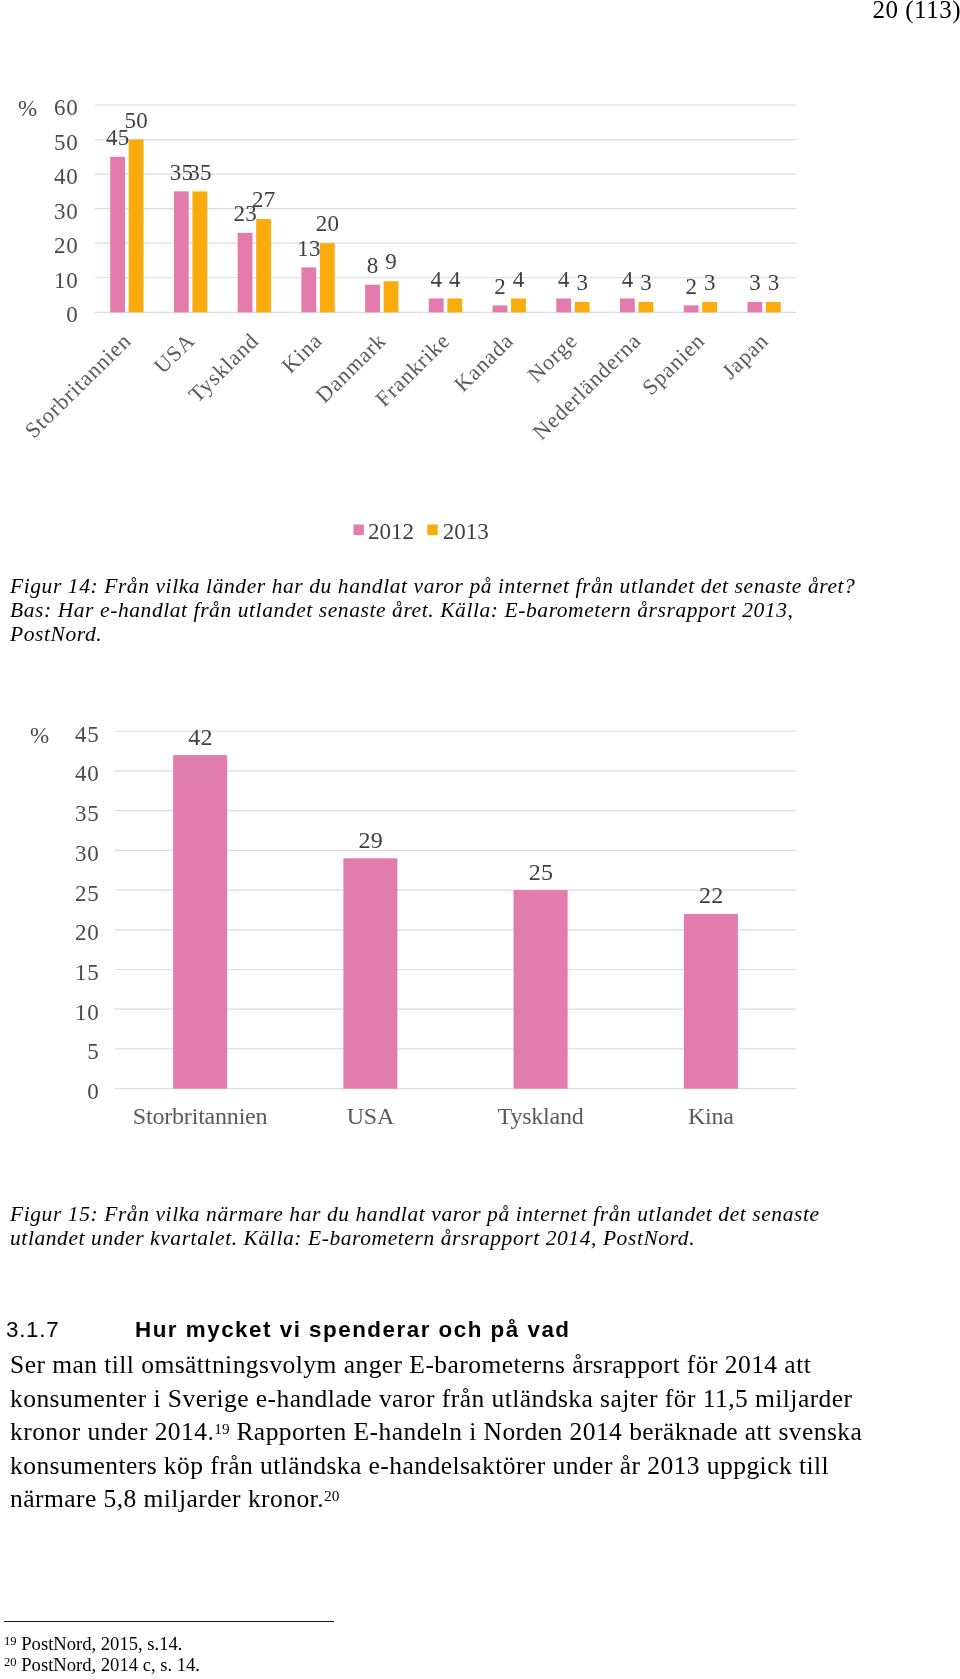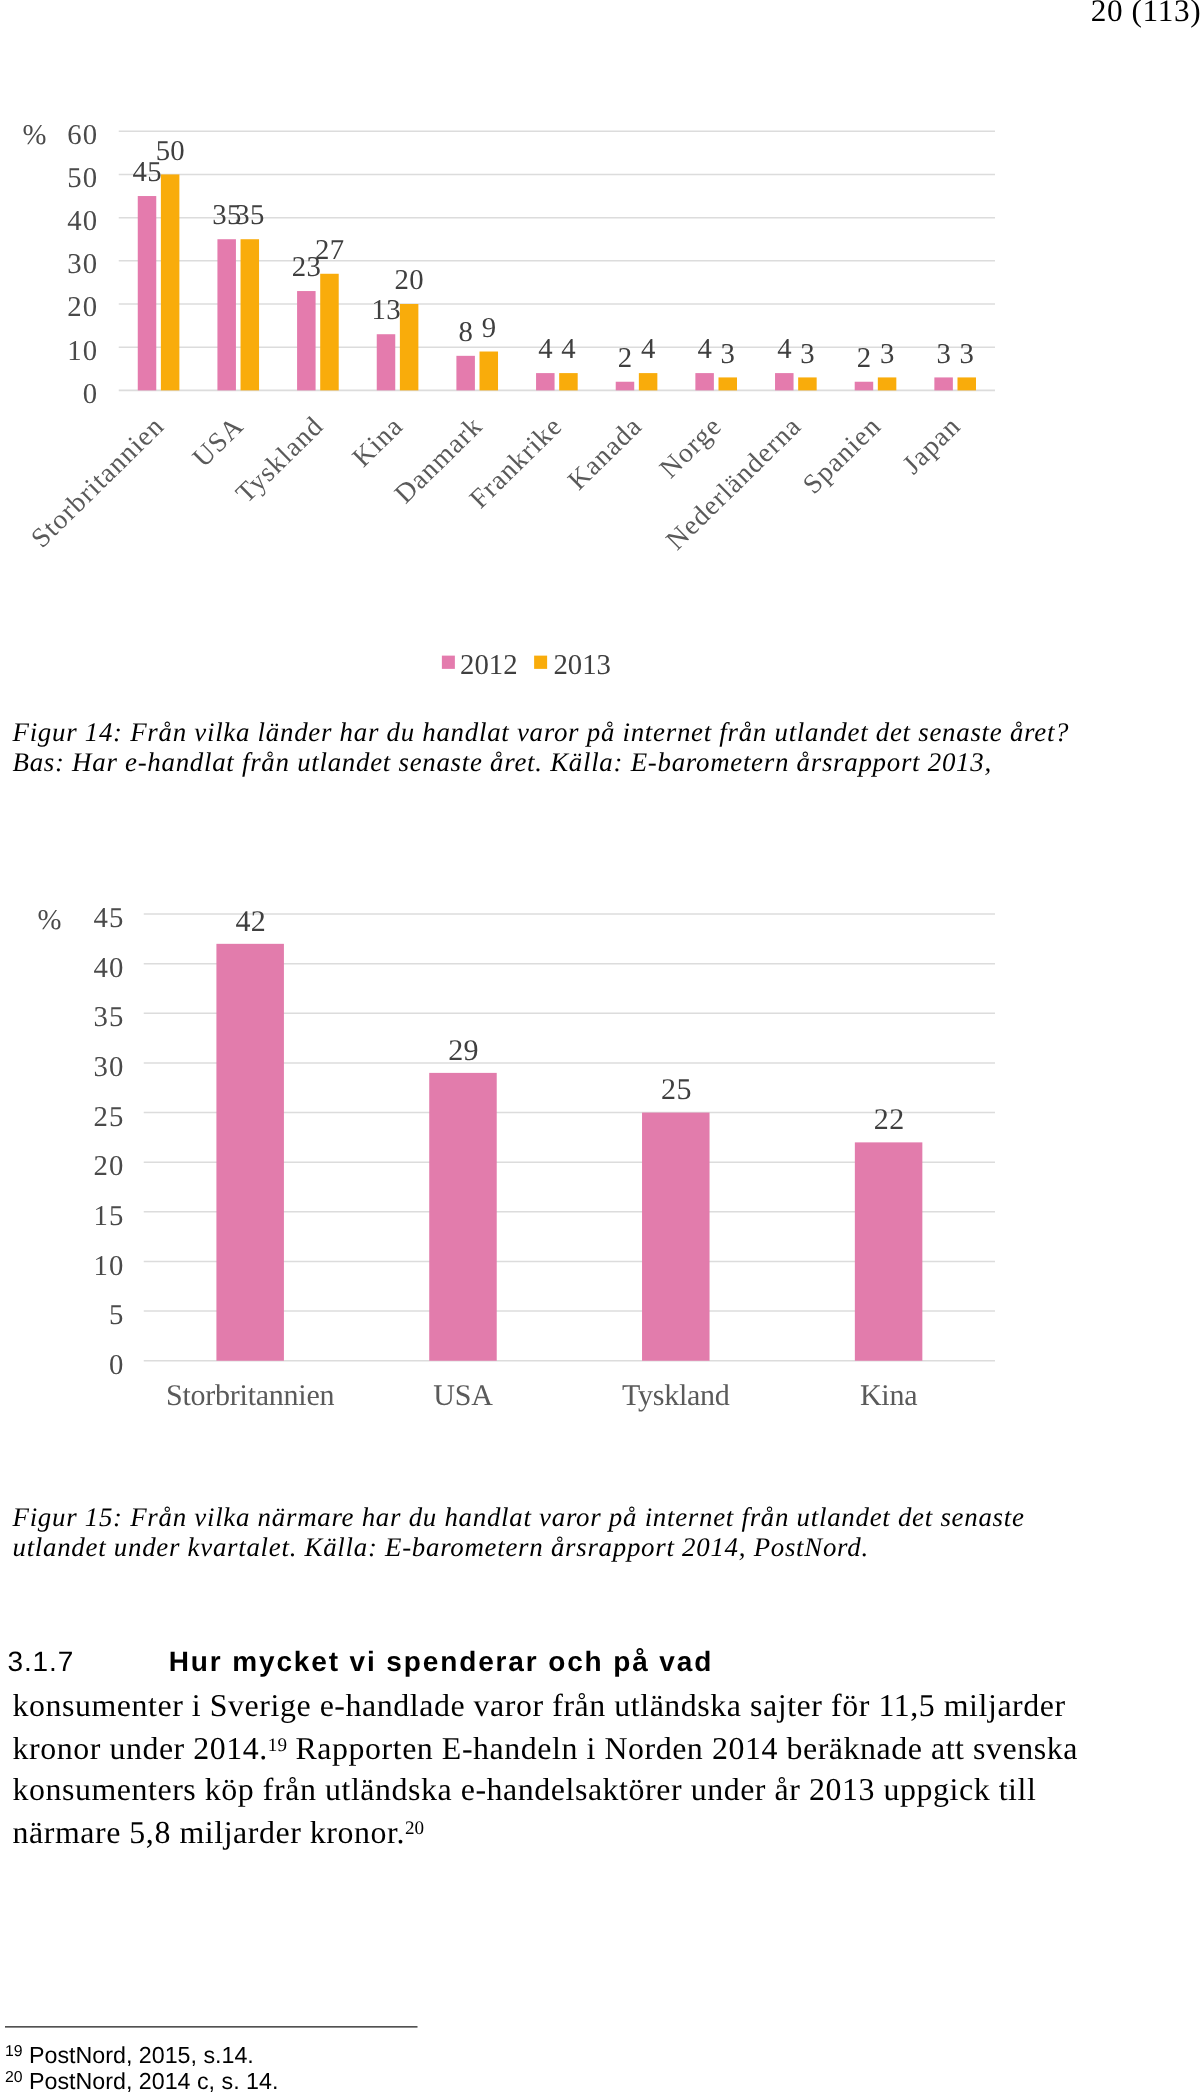--- a/index.html
+++ b/index.html
@@ -14,21 +14,21 @@
   .caption{position:absolute;font-family:"Liberation Serif",serif;font-style:italic;font-size:21.5px;letter-spacing:0.58px;line-height:23.9px;color:#000;white-space:nowrap;}
 
   .sec-head{position:absolute;font-family:"Liberation Sans",sans-serif;color:#000;white-space:nowrap;}
   .sec-num{position:absolute;font-size:22.4px;letter-spacing:0.7px;}
   .sec-title{position:absolute;font-size:22.4px;font-weight:bold;letter-spacing:1.5px;}
 
   .body-text{position:absolute;font-family:"Liberation Serif",serif;font-size:25.5px;letter-spacing:0.45px;line-height:33.5px;color:#000;text-align:left;white-space:nowrap;}
   .body-text sup{font-size:0.60em;vertical-align:0.42em;line-height:0;letter-spacing:0;}
 
   .fn-rule{position:absolute;height:0;border-top:1.6px solid #1a1a1a;}
-  .footnotes{position:absolute;font-family:Liberation Sans, sans-serif;font-size:18.6px;line-height:21px;color:#000;}
+  .footnotes{position:absolute;font-family:Liberation Serif, serif;font-size:18.6px;line-height:21px;color:#000;}
   .fn-line{position:relative;white-space:nowrap;}
   .fn-line sup{font-size:0.68em;vertical-align:0.42em;line-height:0;}
 </style>
 </head>
 <body>
 
 <div class="page">
 
   <div class="pagenum">20 (113)</div>
 
@@ -117,20 +117,21 @@
         <rect x="353.5" y="524.5" width="10.4" height="10.6" fill="#E47BAD"></rect>
         <text x="368" y="539" font-family="&quot;Liberation Serif&quot;, serif" font-size="23" letter-spacing="0" fill="#3f3f3f">2012</text>
         <rect x="427.3" y="524.5" width="10.4" height="10.6" fill="#F9AC0B"></rect>
         <text x="442.8" y="539" font-family="&quot;Liberation Serif&quot;, serif" font-size="23" letter-spacing="0" fill="#3f3f3f">2013</text>
       </g>
     </svg>
 
   <div class="caption" id="cap1" style="left:10px;top:575px;">
     <div>Figur 14: Från vilka länder har du handlat varor på internet från utlandet det senaste året?</div>
     <div>Bas: Har e-handlat från utlandet senaste året. Källa: E-barometern årsrapport 2013,</div>
+    <div>PostNord.</div>
   </div>
 
   <svg class="chart" id="chart2" width="960" height="440" style="top:700px;" viewBox="0 0 960 440">
       <g>
         <line x1="115" y1="31.25" x2="796" y2="31.25" stroke="#dcdcdc" stroke-width="1.2"></line>
         <line x1="115" y1="70.96" x2="796" y2="70.96" stroke="#dcdcdc" stroke-width="1.2"></line>
         <line x1="115" y1="110.66" x2="796" y2="110.66" stroke="#dcdcdc" stroke-width="1.2"></line>
         <line x1="115" y1="150.37" x2="796" y2="150.37" stroke="#dcdcdc" stroke-width="1.2"></line>
         <line x1="115" y1="190.07" x2="796" y2="190.07" stroke="#dcdcdc" stroke-width="1.2"></line>
         <line x1="115" y1="229.78" x2="796" y2="229.78" stroke="#dcdcdc" stroke-width="1.2"></line>
@@ -176,20 +177,21 @@
     <div>Figur 15: Från vilka närmare har du handlat varor på internet från utlandet det senaste</div>
     <div>utlandet under kvartalet. Källa: E-barometern årsrapport 2014, PostNord.</div>
   </div>
 
   <div class="sec-head" style="left:6px;top:1317px;">
     <span class="sec-num" style="left:0;top:0;">3.1.7</span>
     <span class="sec-title" style="left:117px;top:0;margin-left:12px;">Hur mycket vi spenderar och på vad</span>
   </div>
 
   <div class="body-text" style="left:10px;top:1348px;">
+    <div>Ser man till omsättningsvolym anger E-barometerns årsrapport för 2014 att</div>
     <div>konsumenter i Sverige e-handlade varor från utländska sajter för 11,5 miljarder</div>
     <div><span>kronor under 2014.</span><sup>19</sup><span> Rapporten E-handeln i Norden 2014 beräknade att svenska</span></div>
     <div>konsumenters köp från utländska e-handelsaktörer under år 2013 uppgick till</div>
     <div><span>närmare 5,8 miljarder kronor.</span><sup>20</sup></div>
   </div>
 
   <div class="fn-rule" style="left:4px;top:1621px;width:330px;"></div>
 
   <div class="footnotes" style="left:4px;top:1633px;">
     <div class="fn-line"><sup>19</sup><span> PostNord, 2015, s.14.</span></div>

